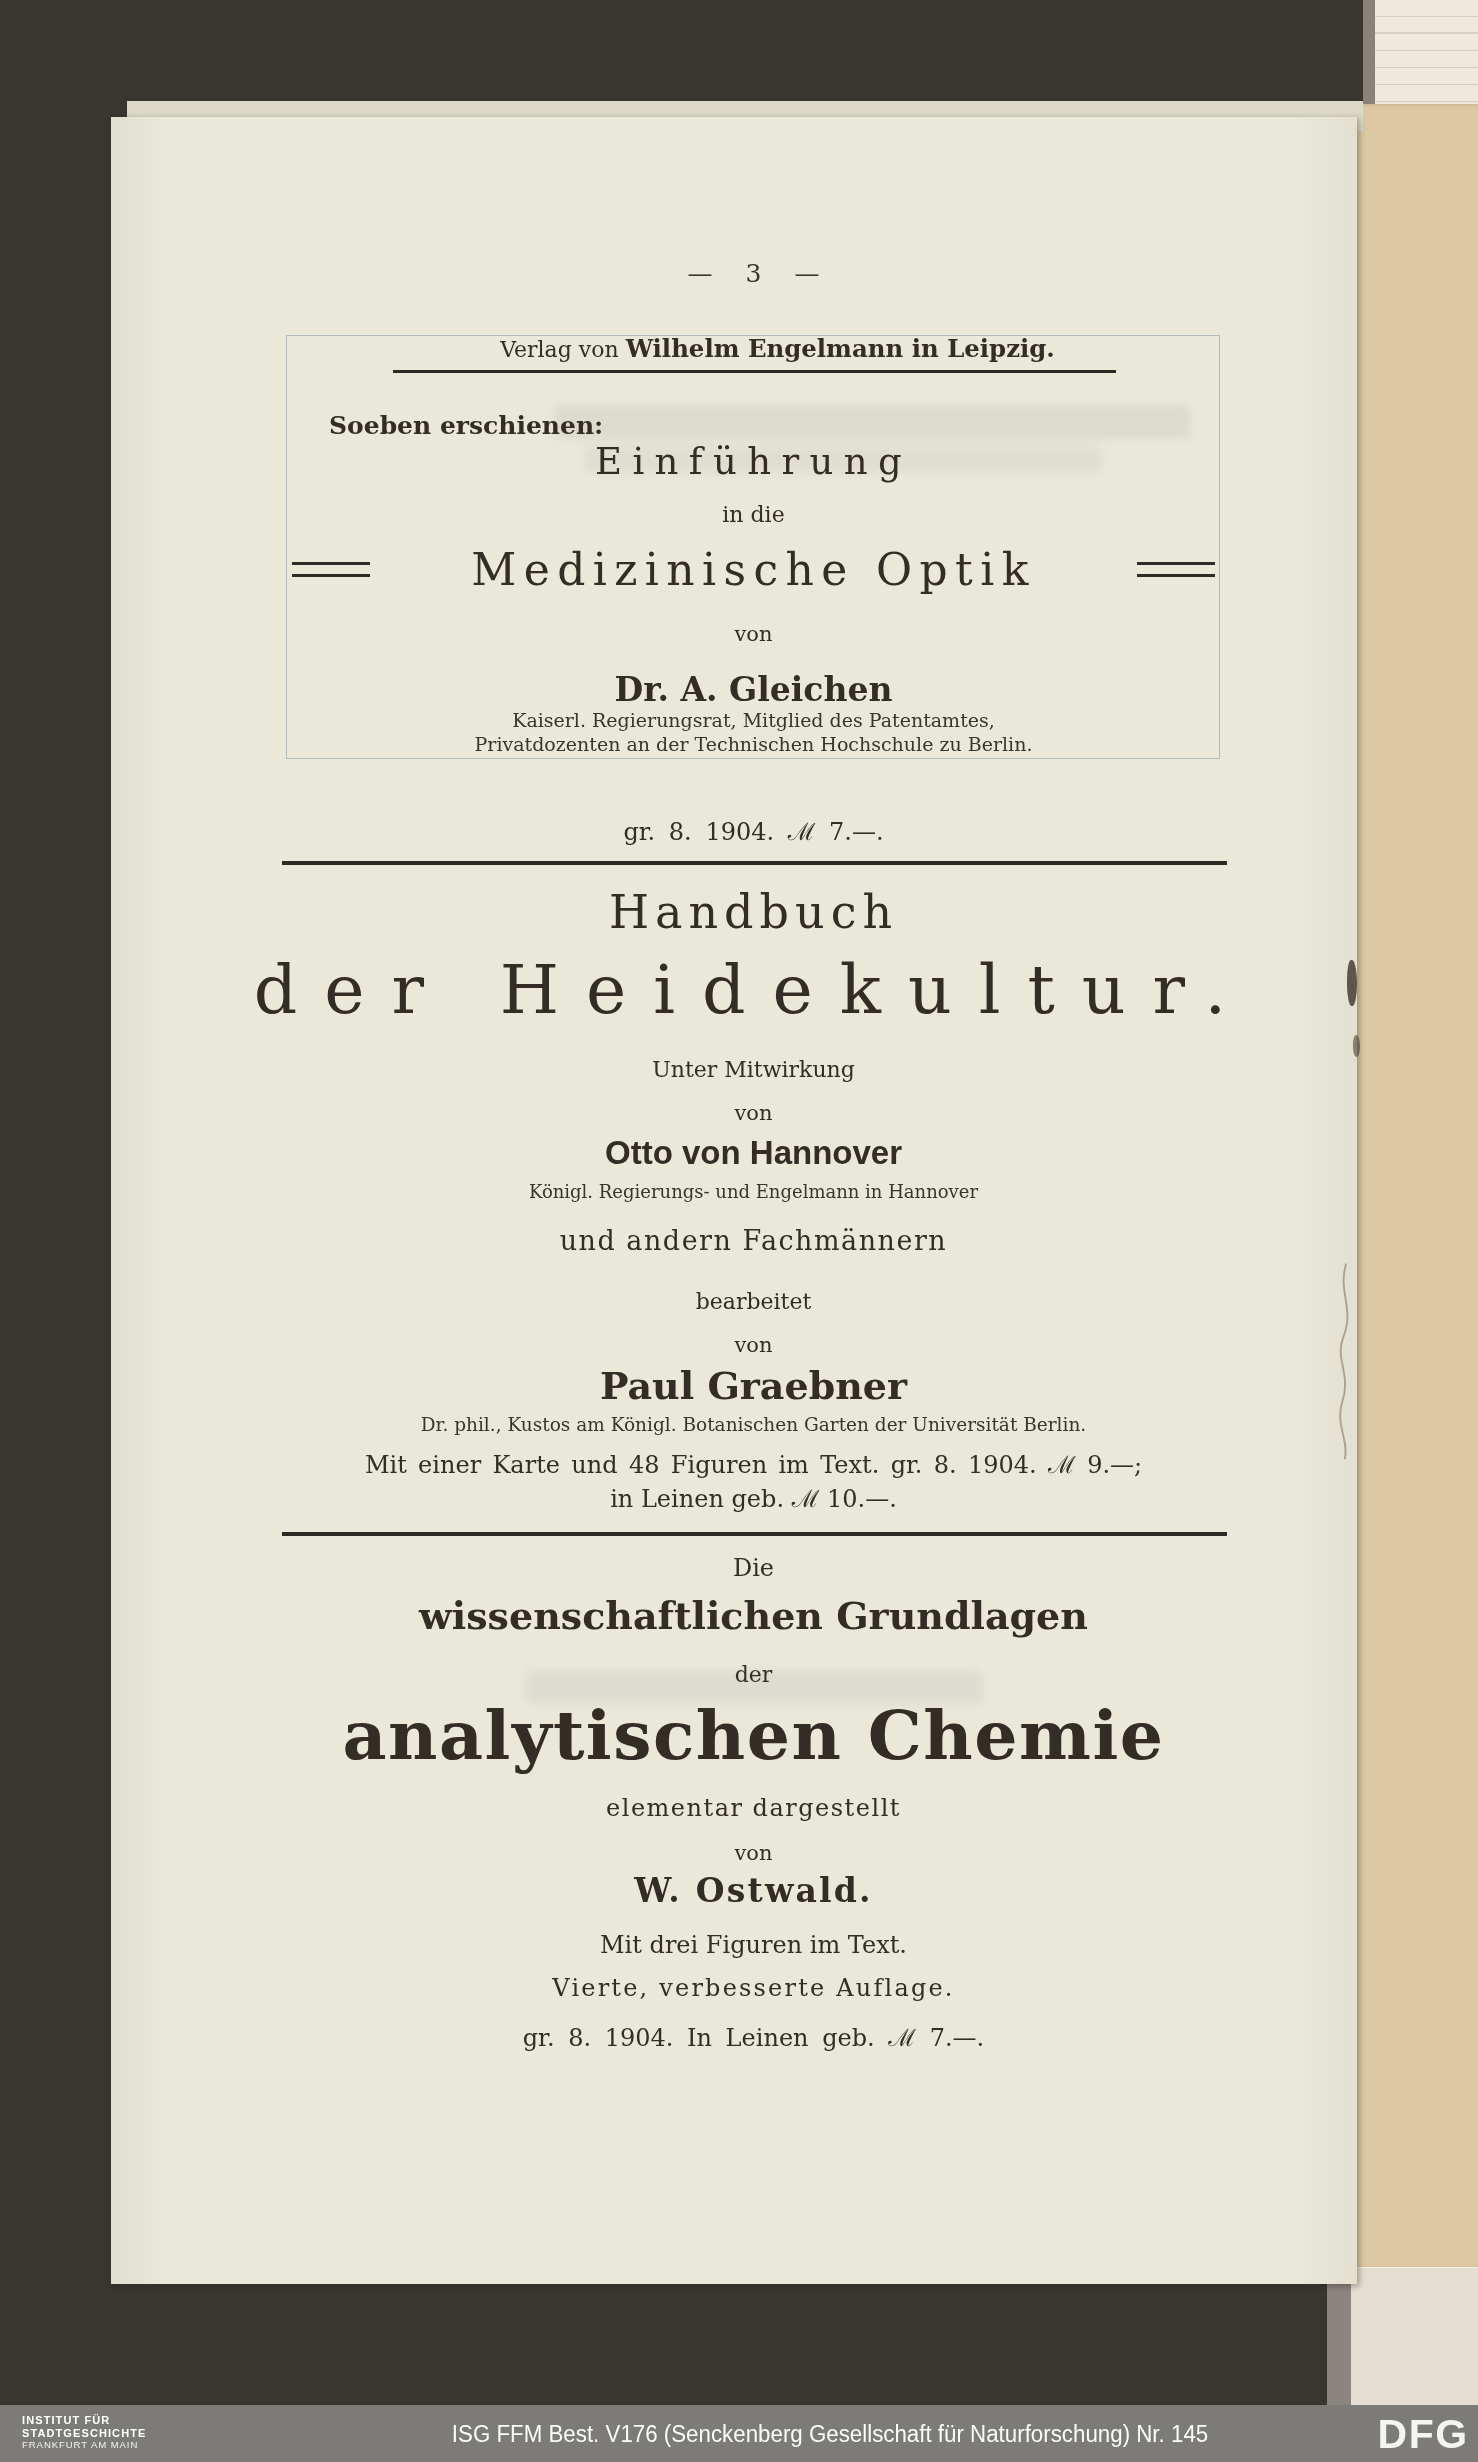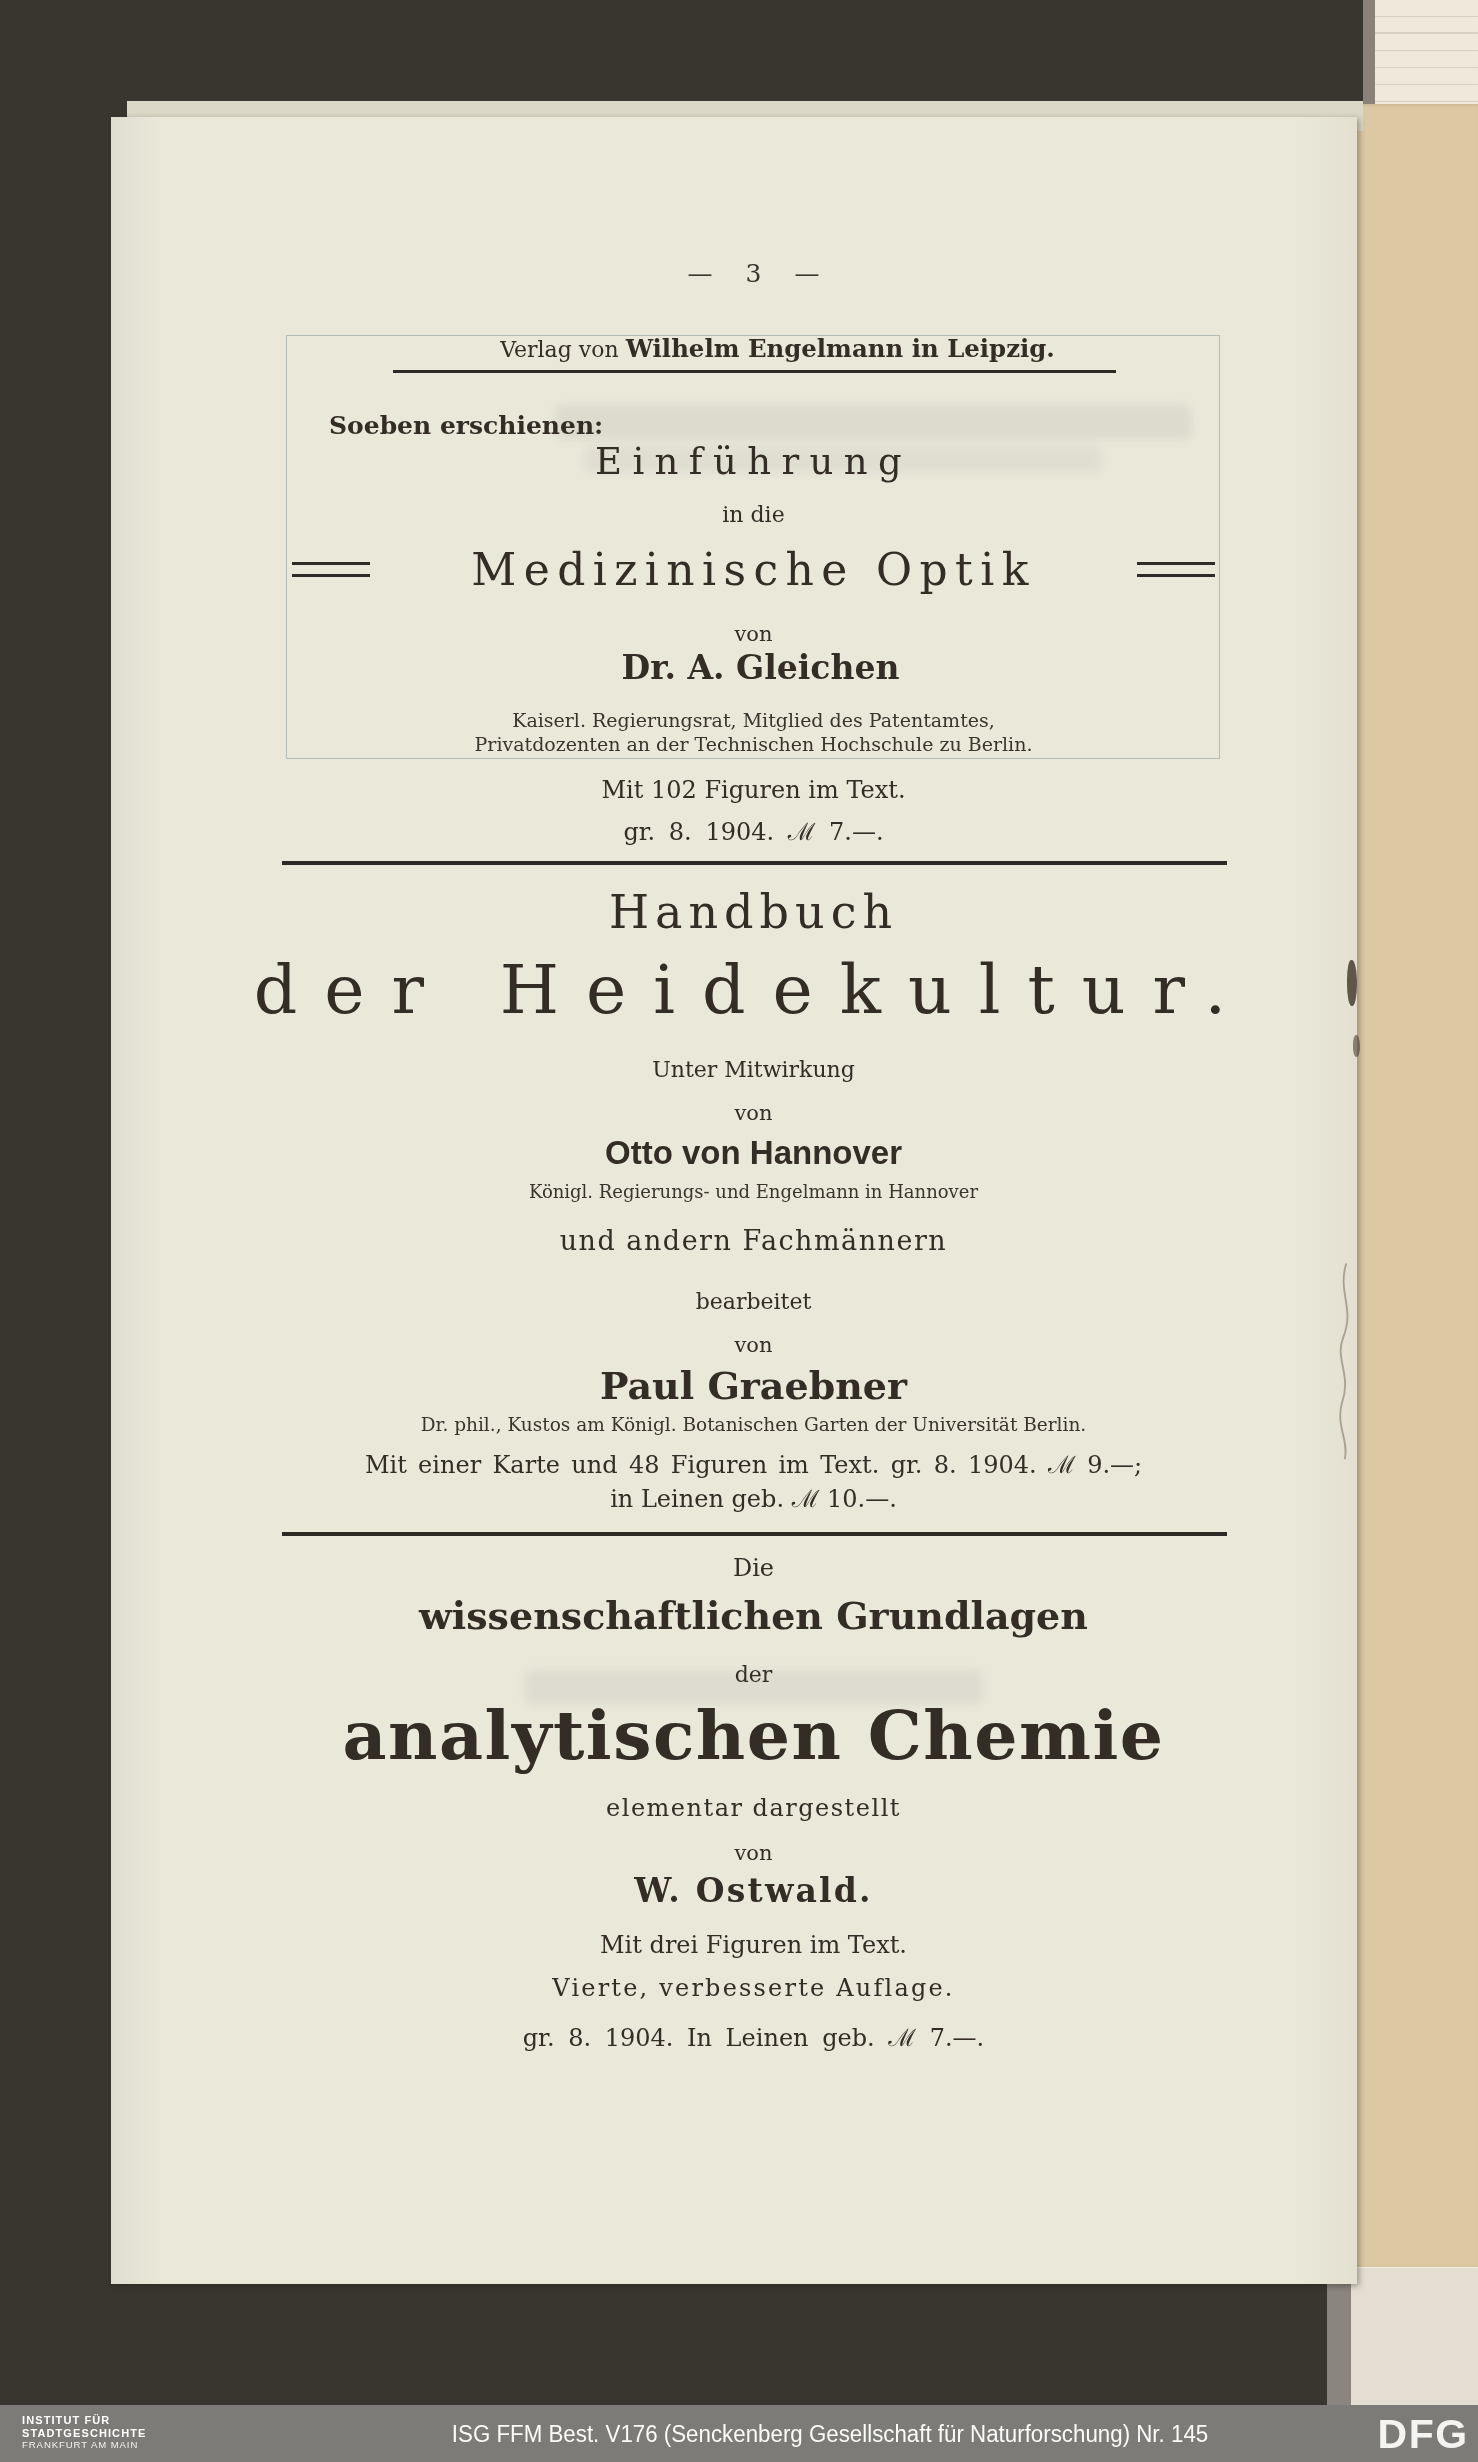--- a/index.html
+++ b/index.html
@@ -31,21 +31,21 @@
   .verlag-rule{position:absolute;left:107px;top:35px;width:723px;height:3px;background:#2d2925;}
   .soeben{top:77px;text-align:left;left:43px;font-size:25px;font-weight:bold;}
   .t-einfuehrung{top:106px;font-size:37px;letter-spacing:10.4px;}
   .indie{top:167px;font-size:22px;}
   .optik-row{position:absolute;top:209px;left:0;width:100%;display:flex;align-items:center;
              justify-content:space-between;padding:0 6px;box-sizing:border-box;}
   .dblbar{width:78px;height:9px;border-top:3.7px solid #2f2b27;border-bottom:3.7px solid #2f2b27;}
   .t-optik{font-size:44px;letter-spacing:7.4px;color:#332d26;white-space:nowrap;}
   .von-sm{font-size:21px;}
   .v1{top:287px;} .v2{top:766px;} .v3{top:998px;} .v4{top:1506px;}
-  .gleichen{top:314px;font-size:33px;font-weight:bold;padding-left:7px;}
+  .gleichen{top:336px;font-size:33px;font-weight:bold;}
   .small-desc{font-size:19px;color:#3a342c;}
   .kaiserl{top:375px;} .privat{top:399px;}
   .mid{font-size:24px;}
   .mit102{top:442px;} .gr8a{top:484px;word-spacing:6px;}
   .rule{position:absolute;left:-4.4px;width:945px;height:3.7px;background:#2d2925;}
   .r1{top:526px;} .r2{top:1197px;}
   .handbuch{top:551px;font-size:46px;letter-spacing:6px;}
   .heidekultur{top:616px;font-size:68px;letter-spacing:27px;left:50%;width:auto;
                transform:translateX(-50%);}
   .unter{top:722px;font-size:22px;}
@@ -120,21 +120,20 @@
       <div class="ln indie">in die</div>
       <div class="optik-row">
         <span class="dblbar"></span>
         <span class="t-optik">Medizinische Optik</span>
         <span class="dblbar"></span>
       </div>
       <div class="ln von-sm v1">von</div>
       <div class="ln gleichen">Dr. A. Gleichen</div>
       <div class="ln small-desc kaiserl">Kaiserl. Regierungsrat, Mitglied des Patentamtes,</div>
       <div class="ln small-desc privat">Privatdozenten an der Technischen Hochschule zu Berlin.</div>
-      <div class="ln mid mit102">Mit 102 Figuren im Text.</div>
       <div class="ln mid gr8a">gr. 8.  1904.  ℳ 7.—.</div>
 
       <div class="rule r1"></div>
 
       <div class="ln handbuch">Handbuch</div>
       <div class="ln heidekultur">der Heidekultur.</div>
       <div class="ln unter">Unter Mitwirkung</div>
       <div class="ln von-sm v2">von</div>
       <div class="ln bentheim">Otto von Hannover</div>
       <div class="ln small-desc koenigl">Königl. Regierungs- und Engelmann in Hannover</div>

